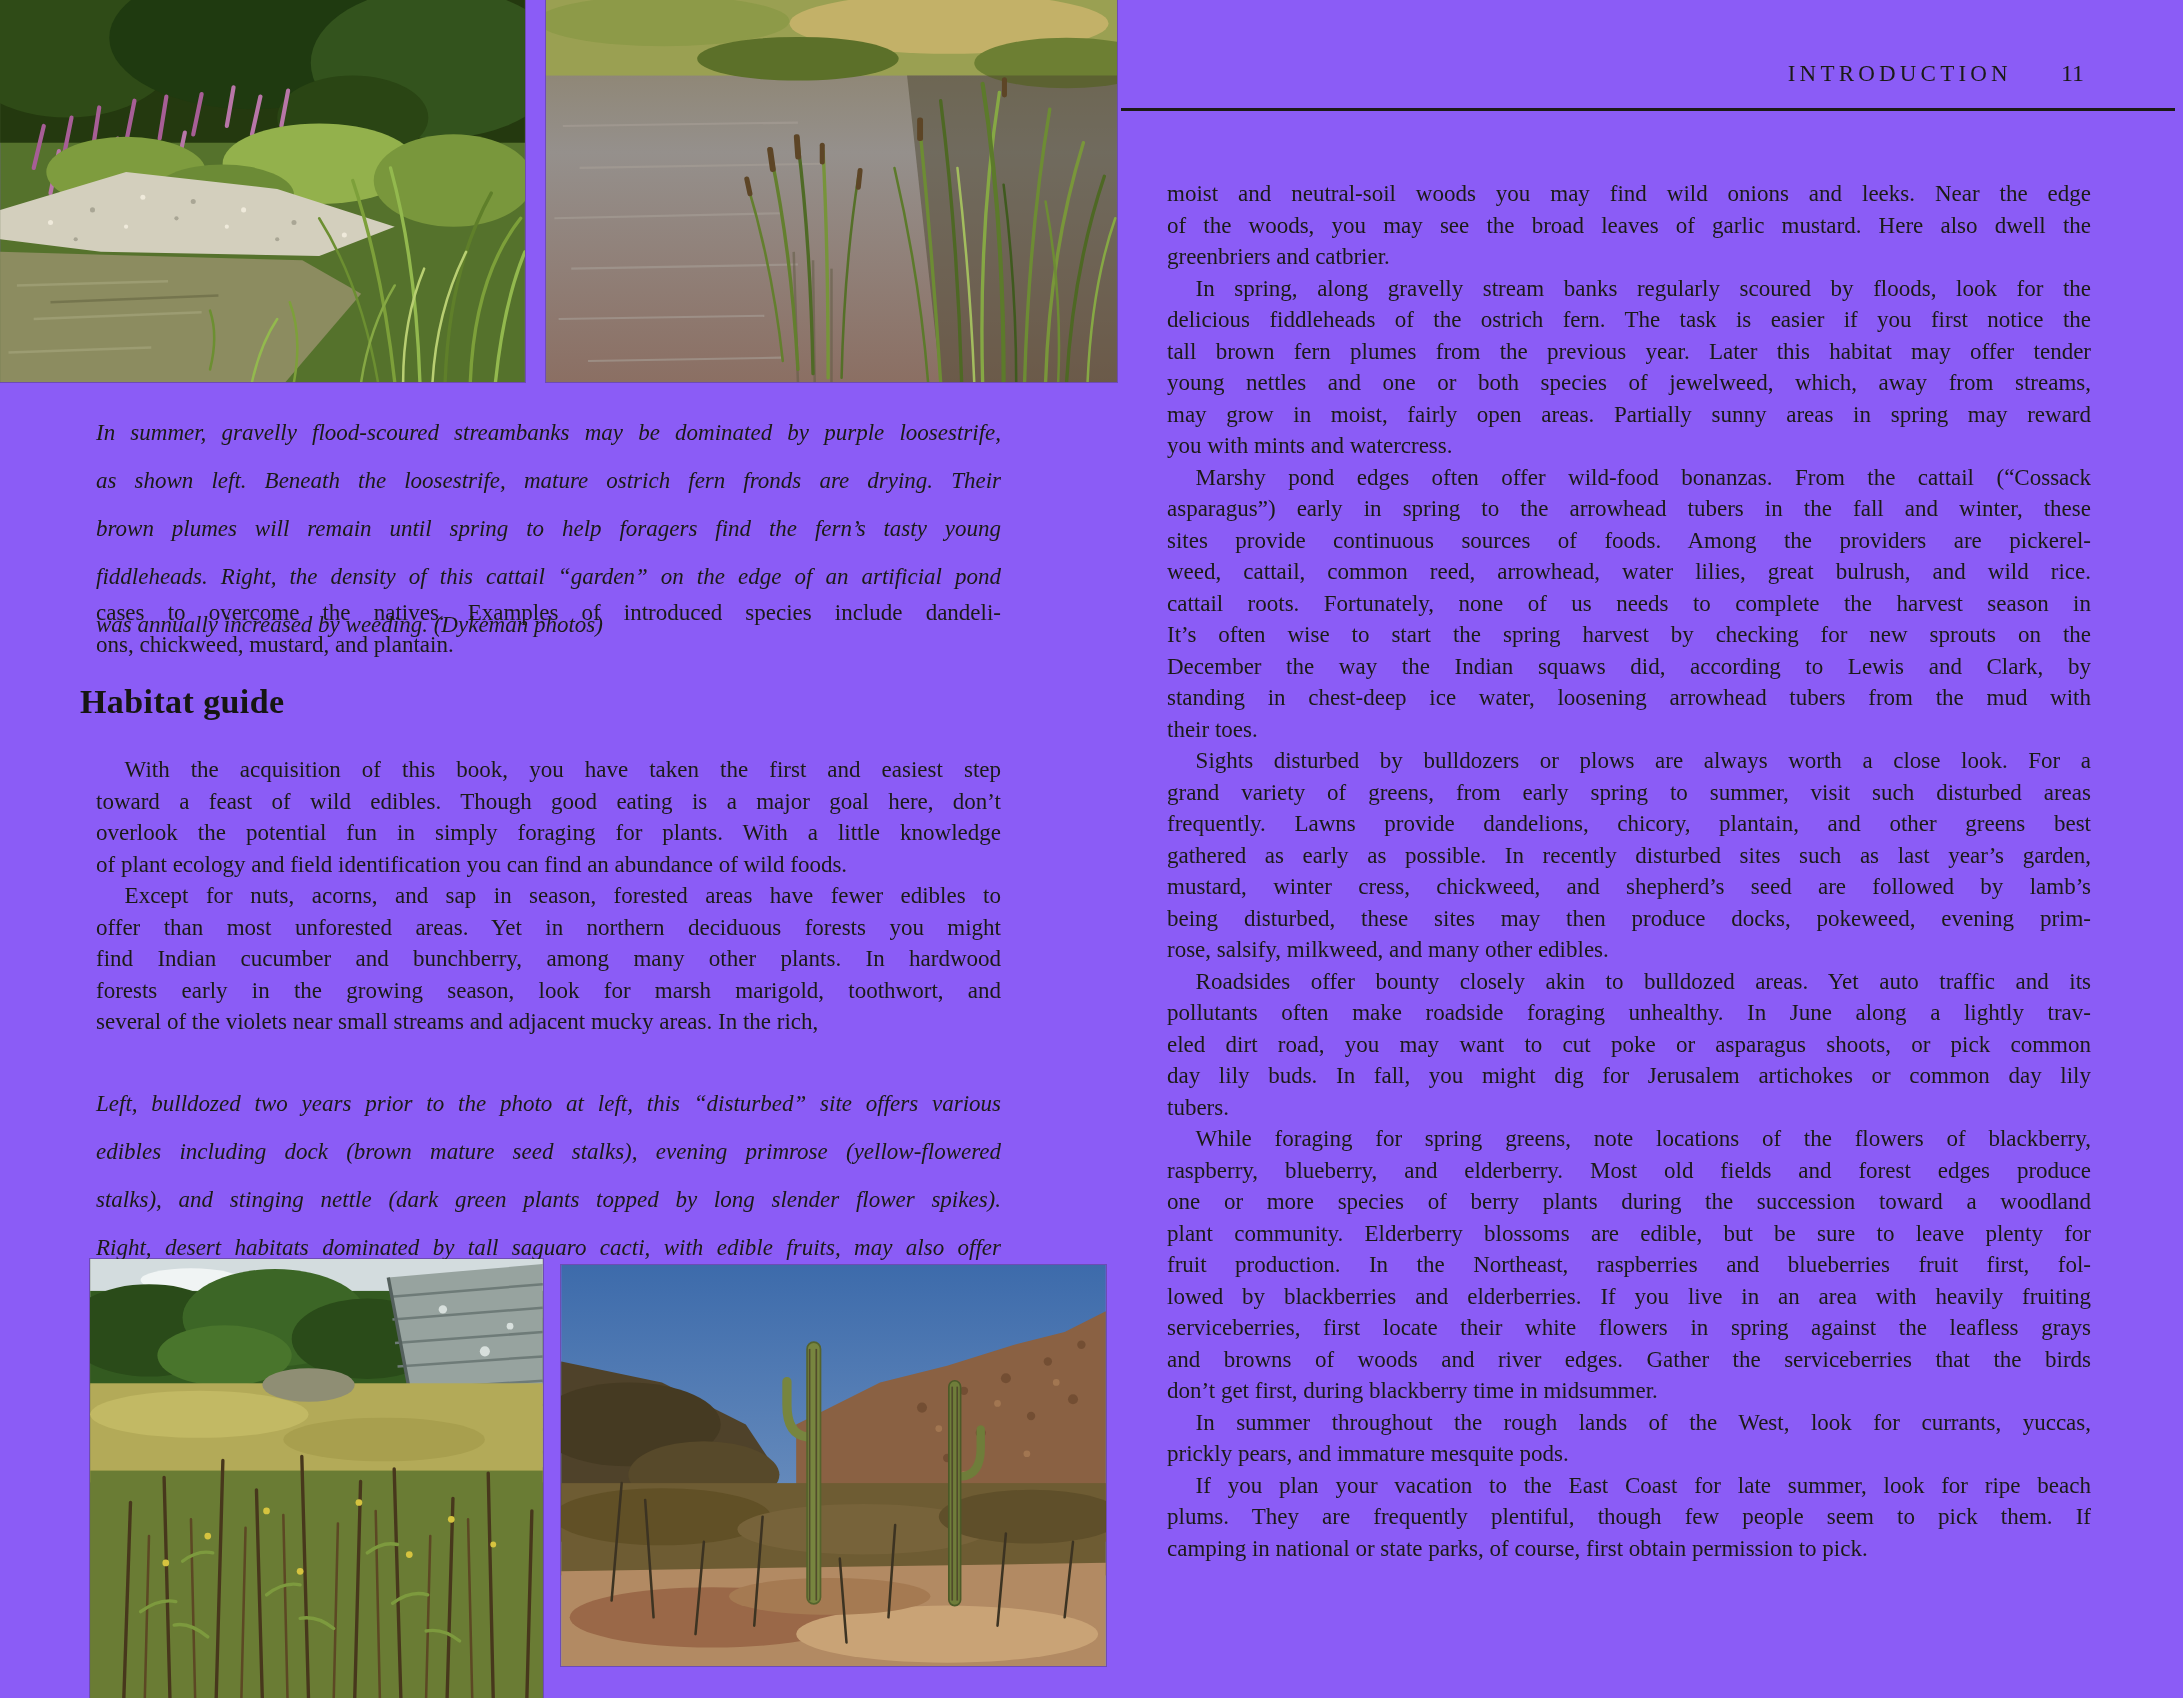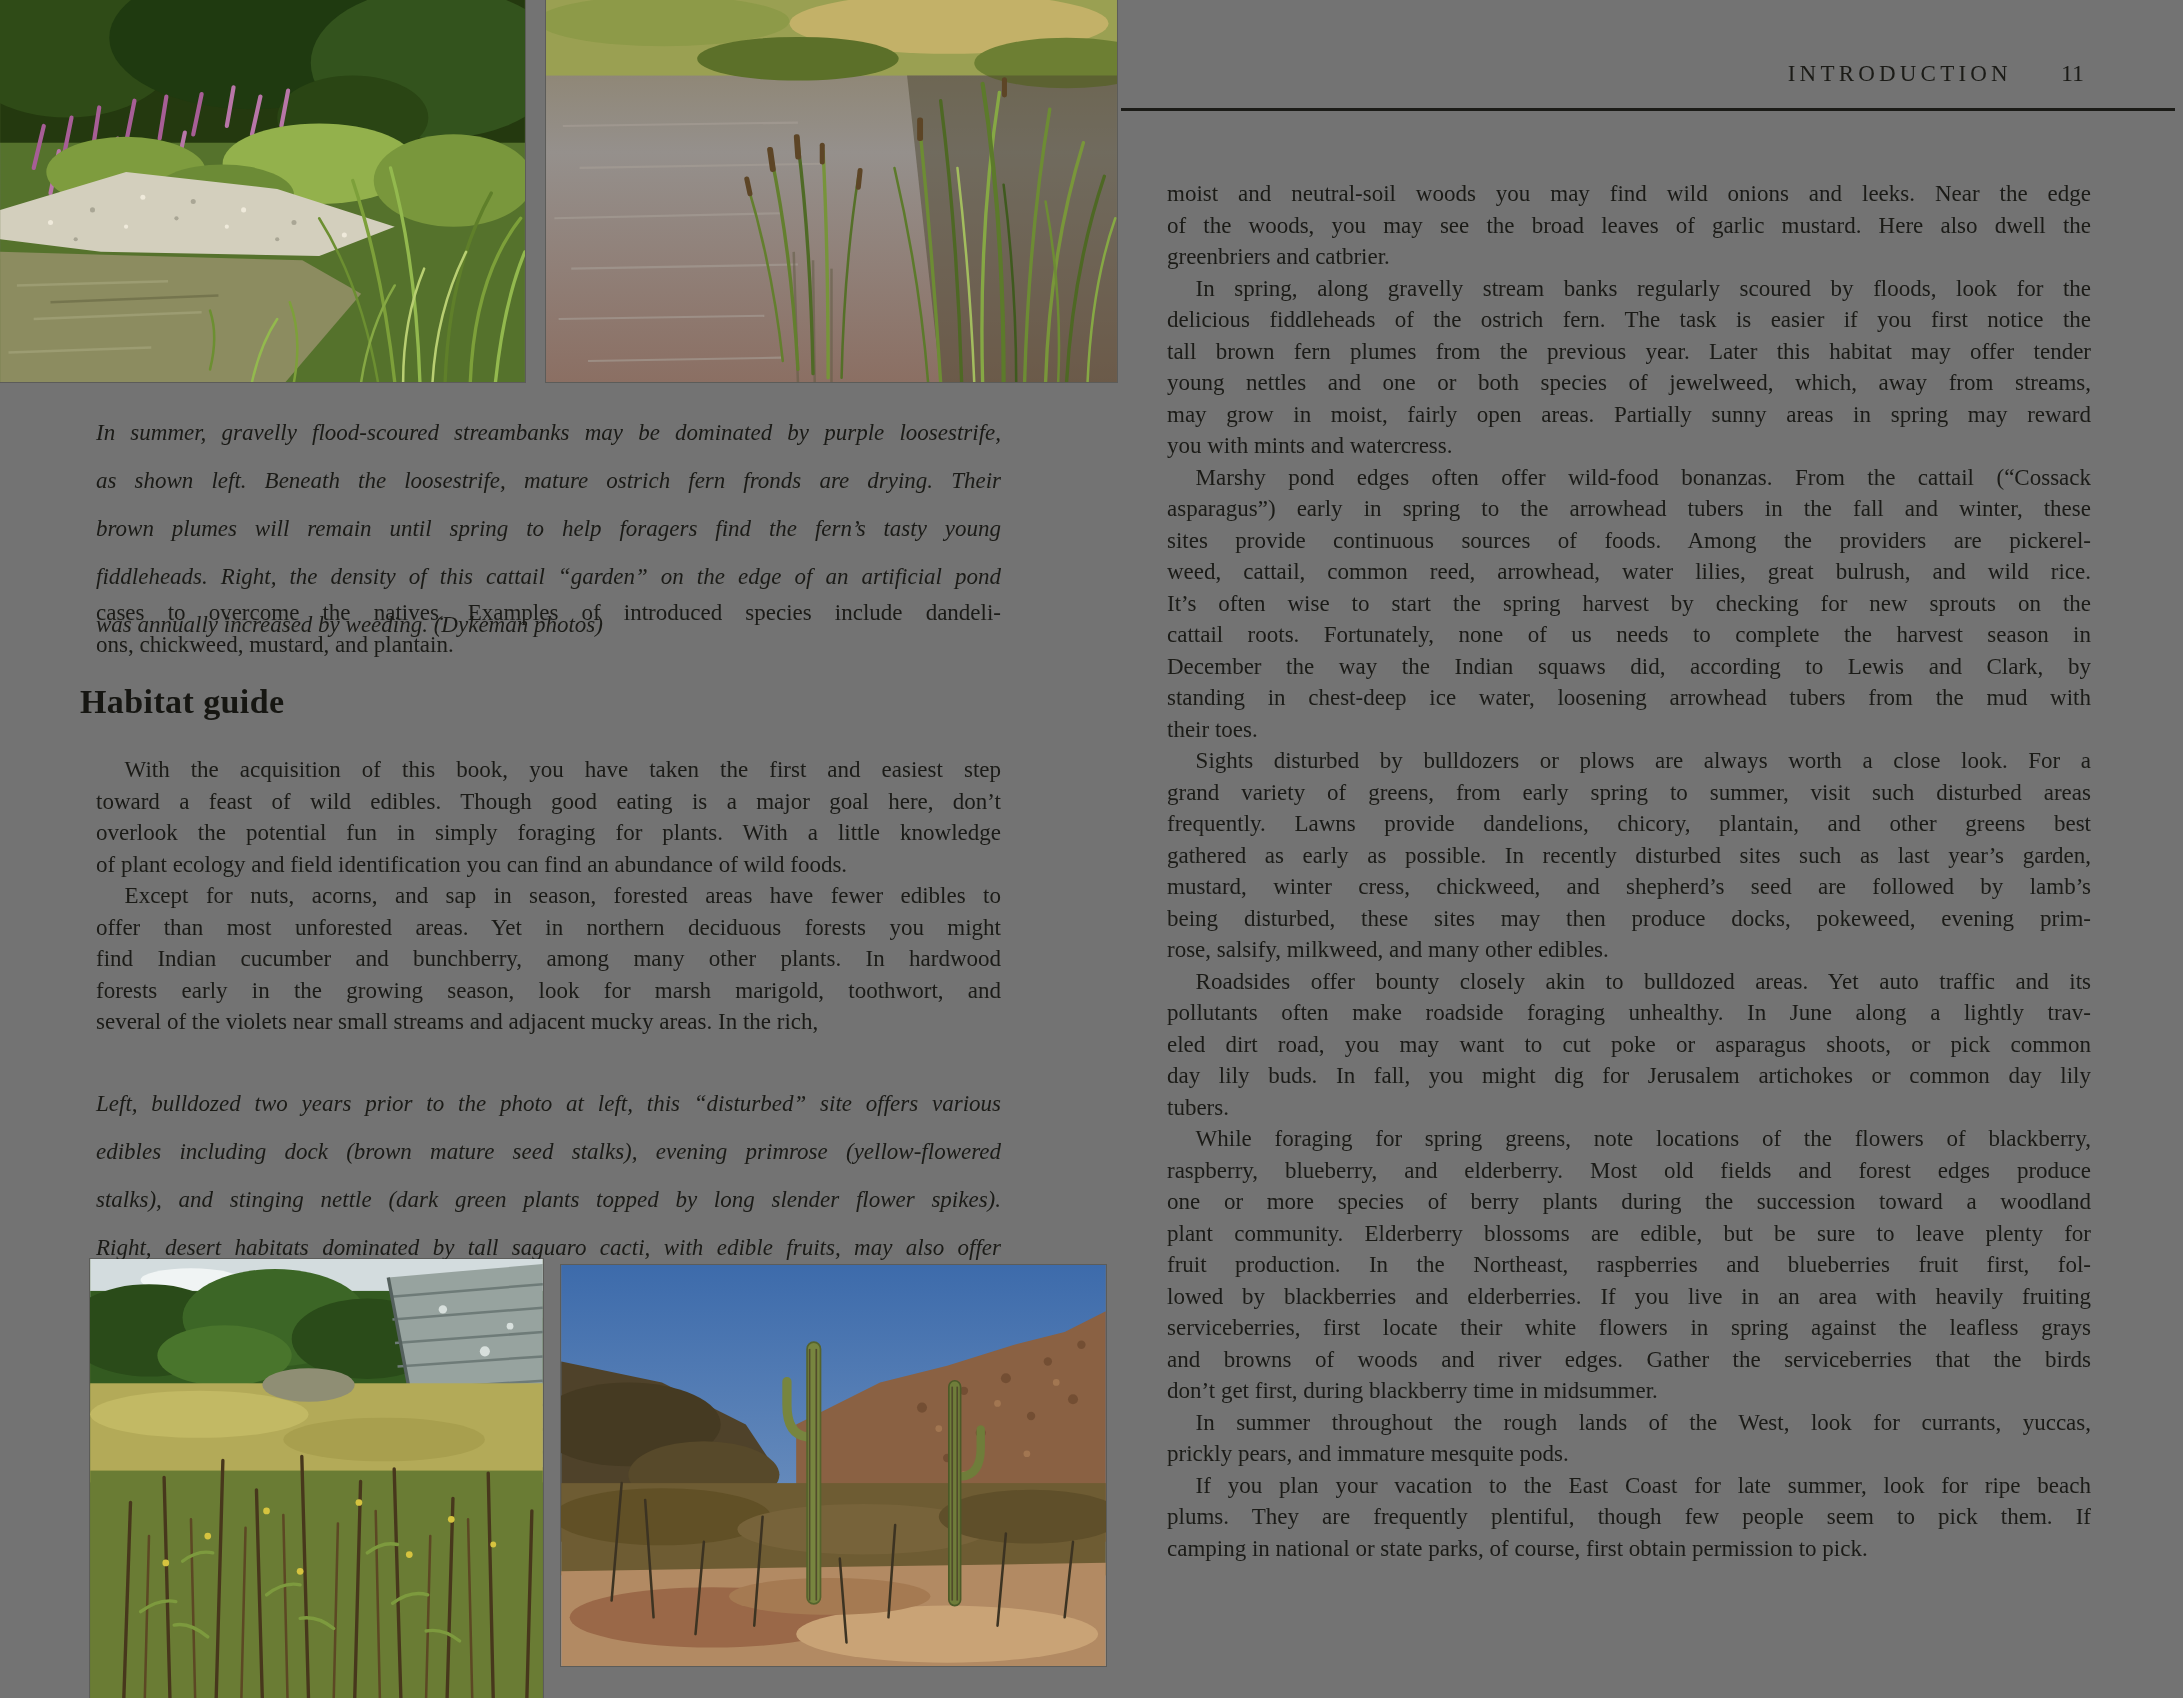--- a/index.html
+++ b/index.html
@@ -1,18 +1,18 @@
 <!DOCTYPE html>
 <html style="font-size:13.4px"><head>
 <meta charset="utf-8">
 <style>
   html,body { margin:0; padding:0; background:#e8e8e4; }
   .spread {
     position:relative; width:2183px; height:1699px;
-    background:#737373; overflow:hidden;
+    background:#8b5cf6; overflow:hidden;
     font-family:"Liberation Serif", serif; color:#1b1b17;
   }
   .photo { position:absolute; margin:0; padding:0; line-height:0;
            outline:0.8px solid rgba(40,40,30,.30); }
   .photo svg { display:block; }
 
   .textblock { position:absolute; }
   .tline { text-align:justify; text-align-last:justify; }
   .tline.last { text-align-last:left; }
   .tline.indent { text-indent:28.6px; }
@@ -221,22 +221,22 @@
         <div class="tline">tall brown fern plumes from the previous year. Later this habitat may offer tender</div>
         <div class="tline">young nettles and one or both species of jewelweed, which, away from streams,</div>
         <div class="tline">may grow in moist, fairly open areas. Partially sunny areas in spring may reward</div>
         <div class="tline last">you with mints and watercress.</div>
       </div>
     <div>
         <div class="tline indent">Marshy pond edges often offer wild-food bonanzas. From the cattail (“Cossack</div>
         <div class="tline">asparagus”) early in spring to the arrowhead tubers in the fall and winter, these</div>
         <div class="tline">sites provide continuous sources of foods. Among the providers are pickerel-</div>
         <div class="tline">weed, cattail, common reed, arrowhead, water lilies, great bulrush, and wild rice.</div>
+        <div class="tline">cattail roots. Fortunately, none of us needs to complete the harvest season in</div>
         <div class="tline">It’s often wise to start the spring harvest by checking for new sprouts on the</div>
-        <div class="tline">cattail roots. Fortunately, none of us needs to complete the harvest season in</div>
         <div class="tline">December the way the Indian squaws did, according to Lewis and Clark, by</div>
         <div class="tline">standing in chest-deep ice water, loosening arrowhead tubers from the mud with</div>
         <div class="tline last">their toes.</div>
       </div>
     <div>
         <div class="tline indent">Sights disturbed by bulldozers or plows are always worth a close look. For a</div>
         <div class="tline">grand variety of greens, from early spring to summer, visit such disturbed areas</div>
         <div class="tline">frequently. Lawns provide dandelions, chicory, plantain, and other greens best</div>
         <div class="tline">gathered as early as possible. In recently disturbed sites such as last year’s garden,</div>
         <div class="tline">mustard, winter cress, chickweed, and shepherd’s seed are followed by lamb’s</div>

